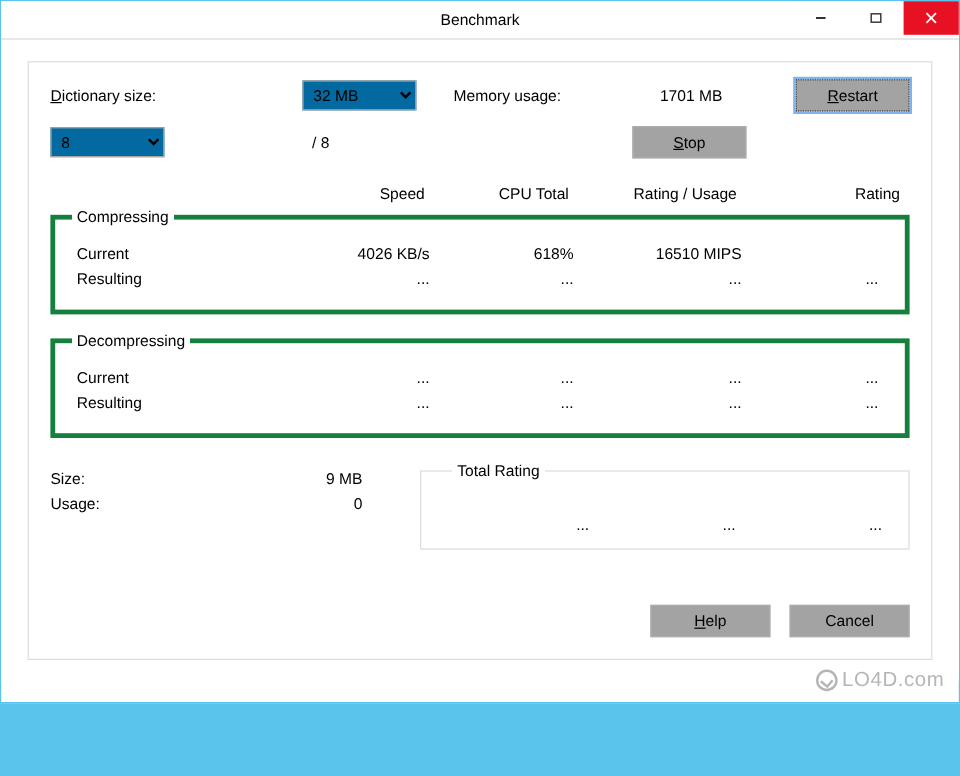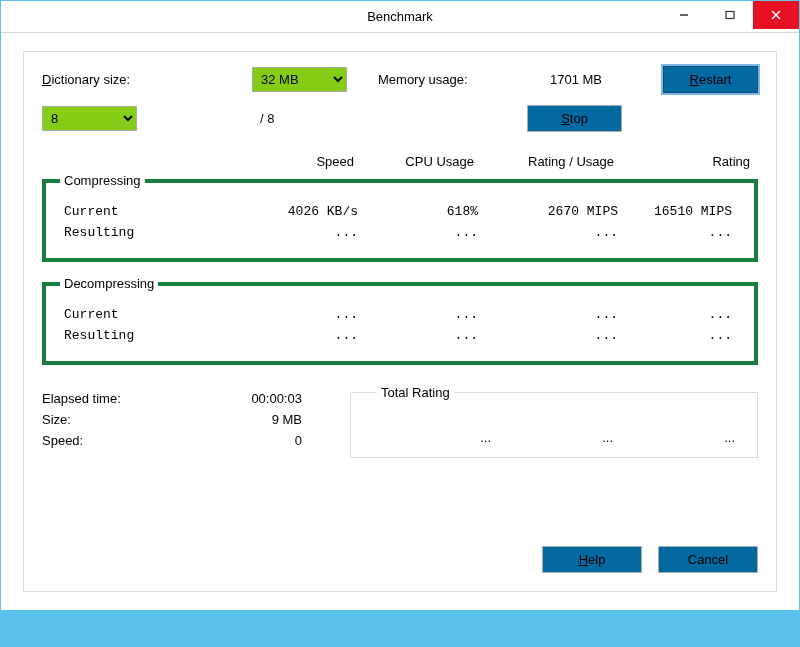--- a/index.html
+++ b/index.html
@@ -79,29 +79,29 @@
       margin-bottom: 12px;
       gap: 0;
     }
     .label {
       color: #000;
     }
     select.combo {
       width: 95px;
       height: 25px;
       border: 1px solid #a9a9a9;
-      background: #84cc16;
+      background: #0369a1;
       font-family: inherit;
       font-size: 13px;
       padding: 1px 4px;
     }
     .btn {
       width: 95px;
       height: 27px;
-      background: #0369a1;
+      background: #a3a3a3;
       border: 1px solid #adadad;
       font-family: inherit;
       font-size: 13px;
       cursor: pointer;
       justify-self: end;
     }
     .btn.focused {
       outline: 2px solid #7eb4ea;
       outline-offset: 0;
       border: 1px dotted #333;
@@ -129,21 +129,20 @@
       font-size: 13px;
     }
     .data-row {
       display: grid;
       grid-template-columns: 186px 120px 120px 140px 1fr;
       margin: 6px 0;
     }
     .data-row > div {
       text-align: right;
       padding-right: 8px;
-      font-family: Liberation Mono, monospace;
     }
     .data-row > div:first-child {
       text-align: left;
       padding-left: 4px;
     }
     .bottom-area {
       display: flex;
       gap: 28px;
       margin-top: 20px;
     }
@@ -180,21 +179,20 @@
       padding-right: 8px;
     }
     .button-row {
       display: flex;
       justify-content: flex-end;
       gap: 16px;
       margin-top: 46px;
     }
     .button-row .btn {
       width: 100px;
-      margin-top: 42px;
     }
     .mem-label { padding-left: 6px; }
     .mem-value { text-align: right; padding-right: 20px; }
     .slash { padding-left: 8px; }
     .watermark {
       position: absolute;
       right: 12px;
       bottom: 8px;
       color: rgba(120,120,120,0.55);
       font-size: 17px;
@@ -272,32 +270,31 @@
           </select>
         </div>
         <div class="slash">/ 8</div>
         <div></div>
         <button class="btn"><span style="text-decoration:underline">S</span>top</button>
       </div>
 
       <div class="headers">
         <div></div>
         <div>Speed</div>
-        <div>CPU Usage</div>
+        <div>CPU Total</div>
         <div>Rating / Usage</div>
         <div>Rating</div>
       </div>
 
       <fieldset class="group">
         <legend>Compressing</legend>
         <div class="data-row">
           <div>Current</div>
           <div>4026 KB/s</div>
           <div>618%</div>
-          <div>2670 MIPS</div>
           <div>16510 MIPS</div>
         </div>
         <div class="data-row">
           <div>Resulting</div>
           <div>...</div>
           <div>...</div>
           <div>...</div>
           <div>...</div>
         </div>
       </fieldset>
@@ -315,30 +312,26 @@
           <div>Resulting</div>
           <div>...</div>
           <div>...</div>
           <div>...</div>
           <div>...</div>
         </div>
       </fieldset>
 
       <div class="bottom-area">
         <div class="stats">
-          <div class="stats-row">
-            <div class="slabel">Elapsed time:</div>
-            <div class="svalue">00:00:03</div>
-          </div>
           <div class="stats-row">
             <div class="slabel">Size:</div>
             <div class="svalue">9 MB</div>
           </div>
           <div class="stats-row">
-            <div class="slabel">Speed:</div>
+            <div class="slabel">Usage:</div>
             <div class="svalue">0</div>
           </div>
         </div>
         <fieldset class="total">
           <legend>Total Rating</legend>
           <div class="total-row">
             <div>...</div>
             <div>...</div>
             <div>...</div>
           </div>
@@ -346,13 +339,17 @@
       </div>
 
       <div class="button-row">
         <button class="btn"><span style="text-decoration:underline">H</span>elp</button>
         <button class="btn">Cancel</button>
       </div>
 
     </div>
   </div>
 
+  <div class="watermark">
+    <span class="wicon"></span>
+    <span>LO4D.com</span>
+  </div>
 </div>
 
 </body></html>

